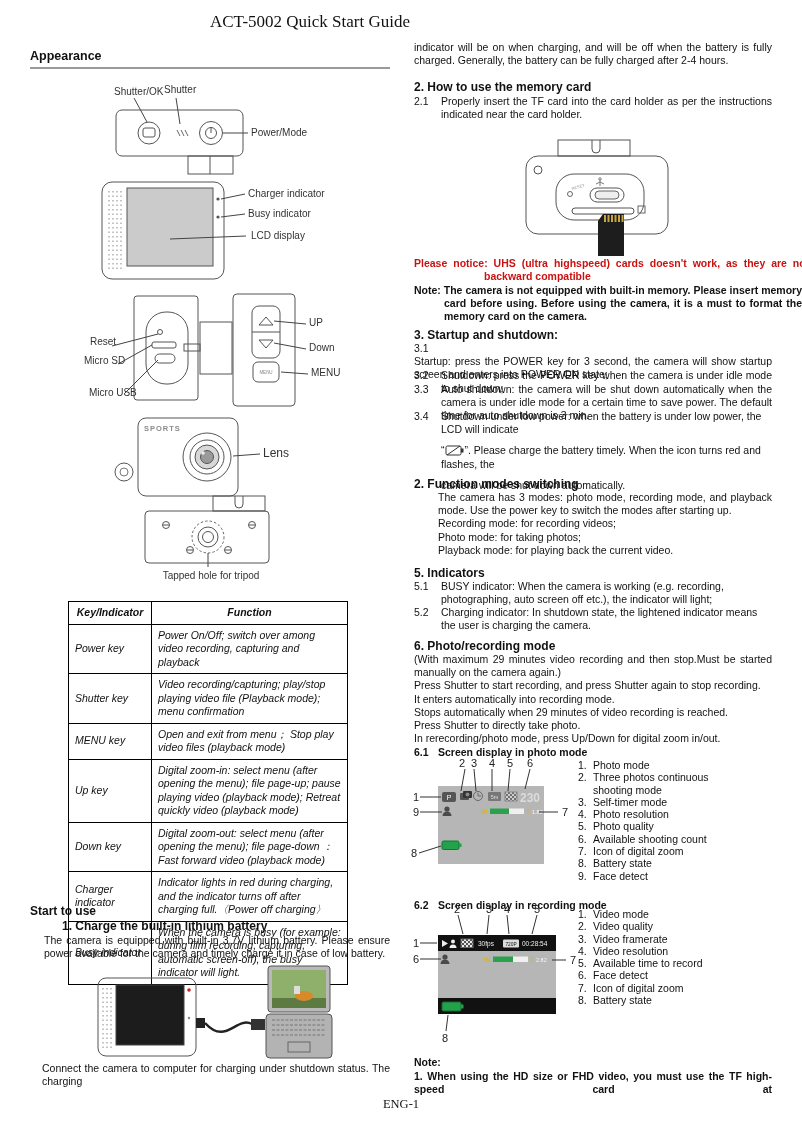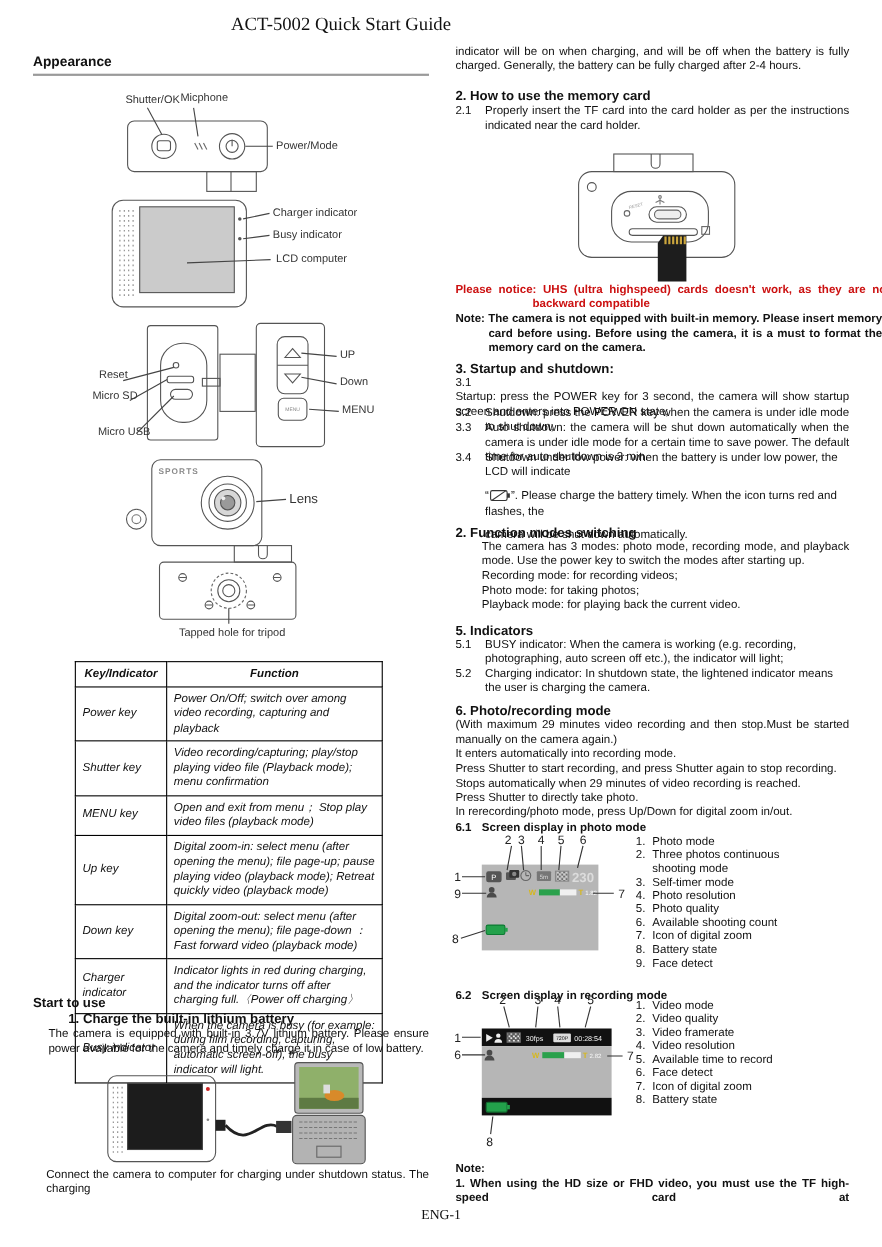--- a/index.html
+++ b/index.html
@@ -75,21 +75,21 @@
       <g stroke="#666">
         <line x1="89" y1="52" x2="92" y2="58"></line>
           <line x1="93" y1="52" x2="96" y2="58"></line>
           <line x1="97" y1="52" x2="100" y2="58"></line>
       </g>
       <path d="M46,20 L59,44" stroke="#444" fill="none"></path>
       <path d="M88,20 L92,46" stroke="#444" fill="none"></path>
       <path d="M160,55 L135,55" stroke="#444" fill="none"></path>
     </svg>
     <span class="lbl" style="left:26px;top:8px;">Shutter/OK</span>
-    <span class="lbl" style="left:76px;top:6px;">Micphone</span>
+    <span class="lbl" style="left:76px;top:6px;">Shutter</span>
     <span class="lbl" style="left:163px;top:49px;">Power/Mode</span>
   </div>
 
   <div class="abs" style="left:95px;top:179px;width:262px;height:112px;">
     <svg width="262" height="112" viewBox="0 0 262 112">
       <rect x="7" y="3" width="122" height="97" rx="10" fill="none" stroke="#555"></rect>
       <g stroke="#888" stroke-dasharray="1.5 3">
         <line x1="14" y1="12" x2="14" y2="92"></line>
           <line x1="18" y1="12" x2="18" y2="92"></line>
         <line x1="22" y1="12" x2="22" y2="92"></line>
@@ -97,21 +97,21 @@
       </g>
       <rect x="32" y="9" width="86" height="78" fill="#cbcbcb" stroke="#555"></rect>
       <circle cx="123" cy="20" r="1.6" fill="#555"></circle>
       <circle cx="123" cy="38" r="1.6" fill="#555"></circle>
       <path d="M126,20 L150,15" stroke="#444" fill="none"></path>
       <path d="M126,38 L150,35" stroke="#444" fill="none"></path>
       <path d="M75,60 L151,57" stroke="#444" fill="none"></path>
     </svg>
     <span class="lbl" style="left:153px;top:9px;">Charger indicator</span>
     <span class="lbl" style="left:153px;top:29px;">Busy indicator</span>
-    <span class="lbl" style="left:156px;top:51px;">LCD computer</span>
+    <span class="lbl" style="left:156px;top:51px;">LCD display</span>
   </div>
 
   <div class="abs" style="left:60px;top:292px;width:285px;height:126px;">
     <svg width="285" height="126" viewBox="0 0 285 126">
       <rect x="74" y="4" width="64" height="104" rx="3" fill="none" stroke="#555"></rect>
       <rect x="86" y="20" width="42" height="72" rx="20" fill="none" stroke="#555"></rect>
       <circle cx="100" cy="40" r="2.5" fill="none" stroke="#555"></circle>
       <rect x="92" y="50" width="24" height="6" rx="2" fill="none" stroke="#555"></rect>
       <rect x="95" y="62" width="20" height="9" rx="4.5" fill="none" stroke="#555"></rect>
       <rect x="140" y="30" width="32" height="52" fill="none" stroke="#555"></rect>
@@ -350,22 +350,22 @@
     <span class="c" style="text-align:left;">BUSY indicator: When the camera is working (e.g. recording, photographing, auto screen off etc.), the indicator will light;</span>
   </div>
   <div class="abs t num-item" style="left:414px;top:606px;width:358px;">
     <span class="n">5.2</span>
     <span class="c" style="text-align:left;">Charging indicator: In shutdown state, the lightened indicator means the user is charging the camera.</span>
   </div>
 
   <div class="abs h2" style="left:414px;top:639px;">6. Photo/recording mode</div>
   <div class="abs t" style="left:414px;top:653px;width:358px;">
     <div class="just">(With maximum 29 minutes video recording and then stop.Must be started manually on the camera again.)</div>
+    <div>Press Shutter to start recording, and press Shutter again to stop recording.</div>
     <div>It enters automatically into recording mode.</div>
-    <div>Press Shutter to start recording, and press Shutter again to stop recording.</div>
     <div>Stops automatically when 29 minutes of video recording is reached.</div>
     <div>Press Shutter to directly take photo.</div>
     <div>In rerecording/photo mode, press Up/Down for digital zoom in/out.</div>
   </div>
 
   <div class="abs t b" style="left:414px;top:746px;display:flex;">
     <span style="width:24px;">6.1</span>
     <span>Screen display in photo mode</span>
   </div>
 

